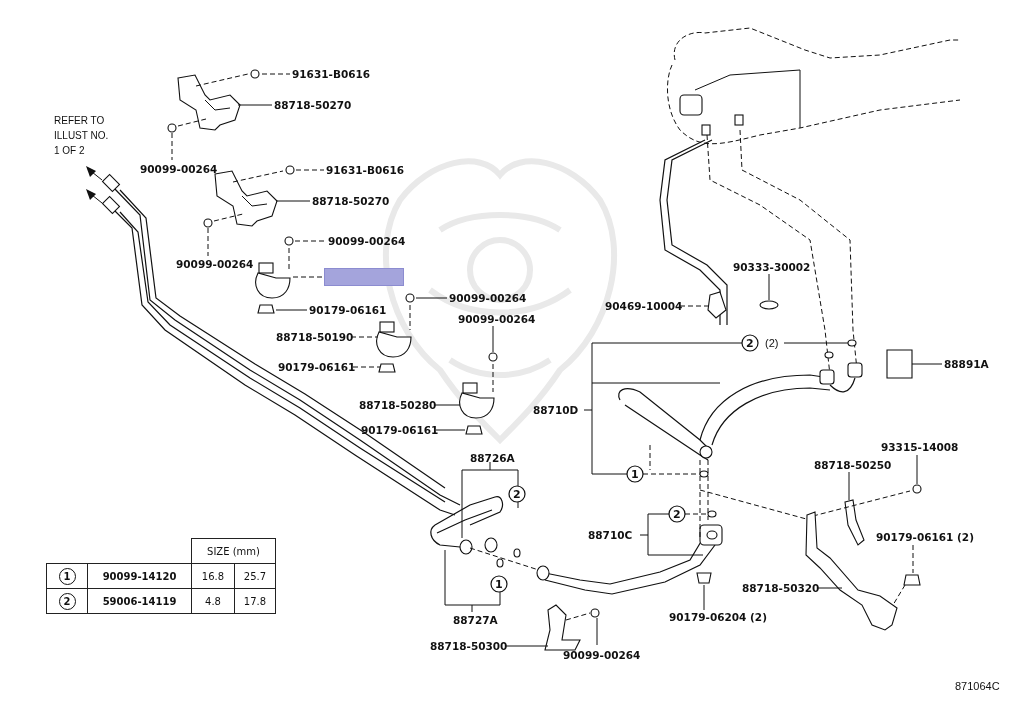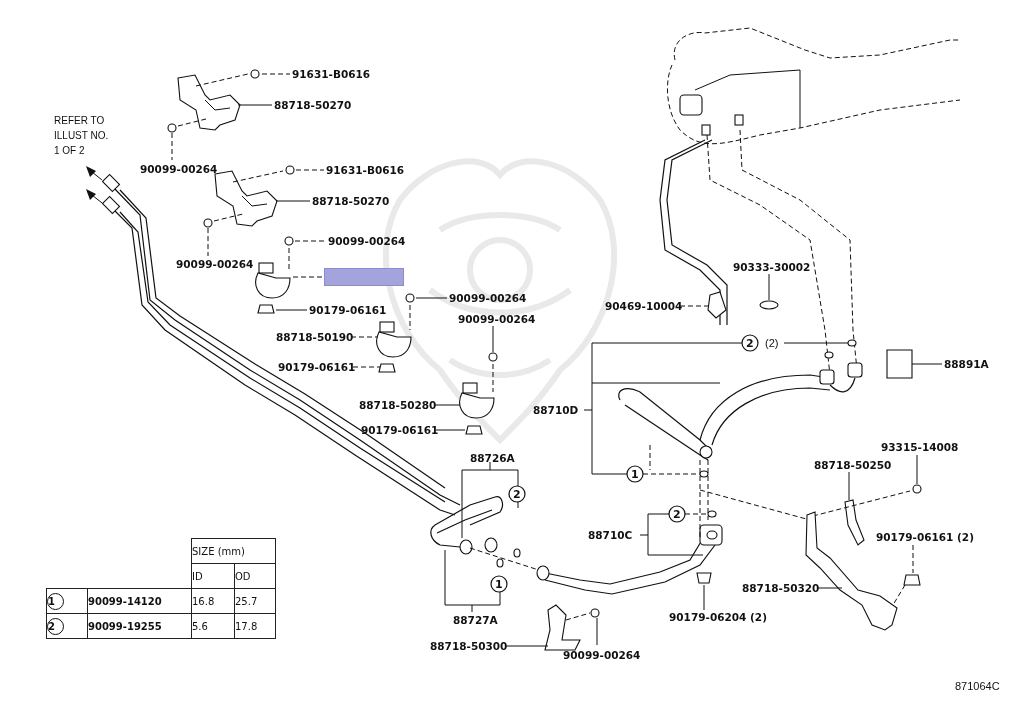--- a/index.html
+++ b/index.html
@@ -9,21 +9,21 @@
   .ref{font-family:"Liberation Sans",sans-serif;font-size:10px;fill:#111;}
   .tag{font-family:"Liberation Sans",sans-serif;font-size:11px;fill:#111;}
   .ln{stroke:#111;stroke-width:1;fill:none;}
   .dl{stroke:#111;stroke-width:1;fill:none;stroke-dasharray:5 3;}
   .pipe{stroke:#111;stroke-width:1.2;fill:none;}
   .part{stroke:#111;stroke-width:1.1;fill:#fff;}
   .wm{stroke:#e9e9e9;stroke-width:6;fill:none;}
   .circ{stroke:#111;stroke-width:1.2;fill:#fff;}
   .cnum{font-family:"DejaVu Sans",sans-serif;font-size:11px;font-weight:bold;fill:#111;}
   #size-table{position:absolute;left:46px;top:538px;border-collapse:collapse;font-family:"DejaVu Sans",sans-serif;font-size:10px;}
-  #size-table td{border:1.5px solid #222;text-align:left;height:24px;padding:0;}
+  #size-table td{border:1.5px solid #222;text-align:center;height:24px;padding:0;}
   #size-table td.blank{border:none;}
   #size-table .c0{width:40px;}
   #size-table .c1{width:103px;font-weight:bold;}
   #size-table .c2{width:42px;}
   #size-table .c3{width:40px;}
   .circle-badge{display:inline-block;width:15px;height:15px;border:1.4px solid #111;border-radius:50%;line-height:15px;font-weight:bold;font-size:10px;}
   #highlight{position:absolute;left:324px;top:268px;width:80px;height:18px;background:#a4a4dc;border:1px solid #8c8cd0;box-sizing:border-box;}
 </style>
 </head>
 <body>
@@ -245,31 +245,25 @@
 <div id="highlight" style="background: rgb(164, 164, 220);"></div>
 
 <table id="size-table">
   <tbody>
       <tr>
     <td class="blank c0"></td>
     <td class="blank c1"></td>
     <td colspan="2">SIZE (mm)</td>
   </tr>
   <tr>
-    <td class="blank c0"></td>
-    <td class="blank c1"></td>
-    <td class="c2">ID</td>
-    <td class="c3">OD</td>
-  </tr>
-  <tr>
     <td class="c0"><span class="circle-badge">1</span></td>
     <td class="c1">90099-14120</td>
     <td class="c2">16.8</td>
     <td class="c3">25.7</td>
   </tr>
   <tr>
     <td class="c0"><span class="circle-badge">2</span></td>
-    <td class="c1">90099-19255</td>
-    <td class="c2">5.6</td>
+    <td class="c1">59006-14119</td>
+    <td class="c2">4.8</td>
     <td class="c3">17.8</td>
   </tr>
 </tbody>
   </table>
 
 </body></html>

